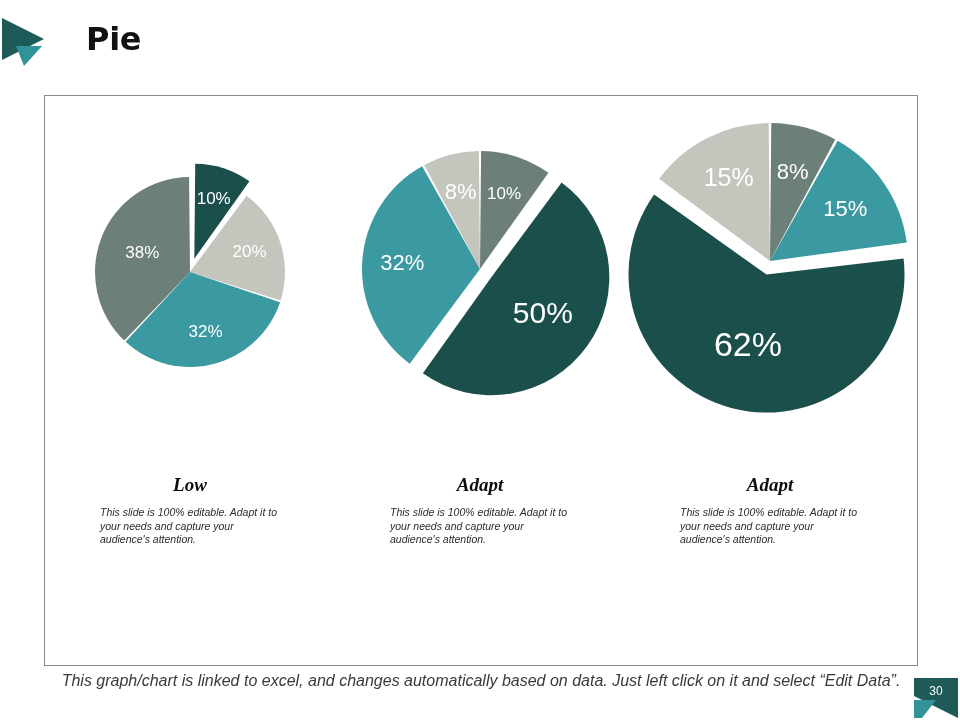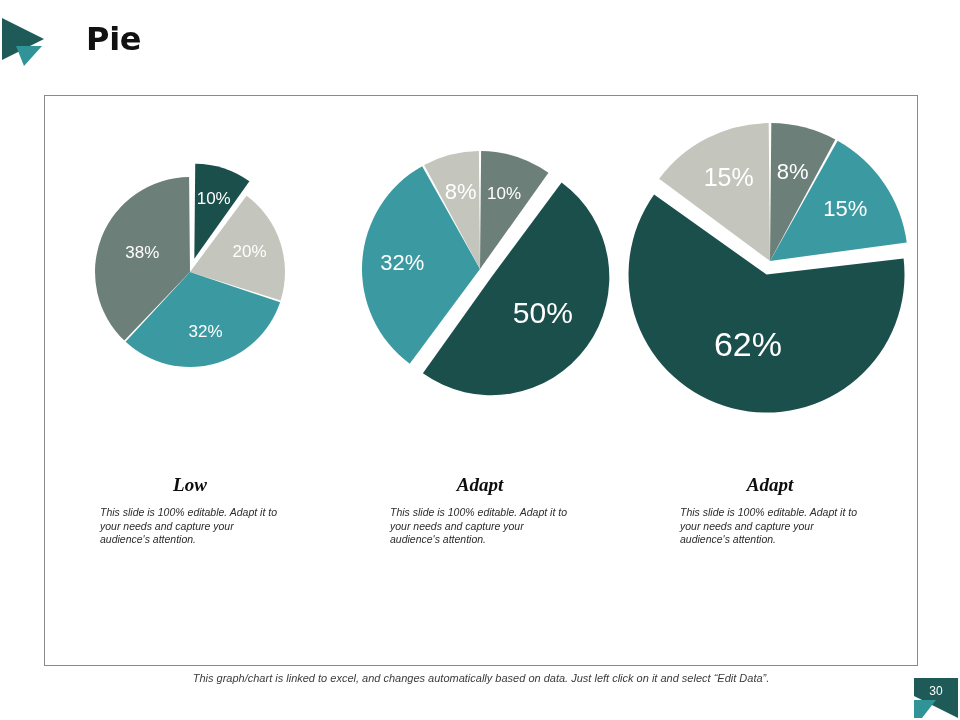--- a/index.html
+++ b/index.html
@@ -108,21 +108,21 @@
 
   
   .footer-note {
     position: absolute;
     left: 44px;
     top: 672px;
     width: 874px;
     text-align: center;
     font-family: "Liberation Sans", sans-serif;
     font-style: italic;
-    font-size: 11px;
+    font-size: 16px;
     color: #3a3a3a;
   }
 
   .page-badge {
     position: absolute;
     left: 912px;
     top: 678px;
     width: 48px;
     height: 46px;
   }

